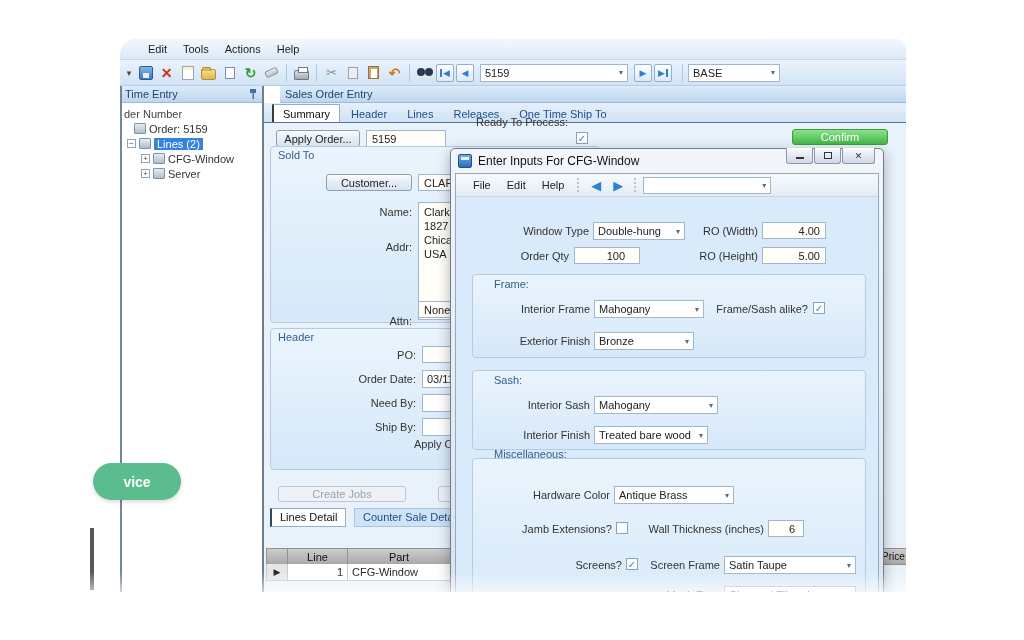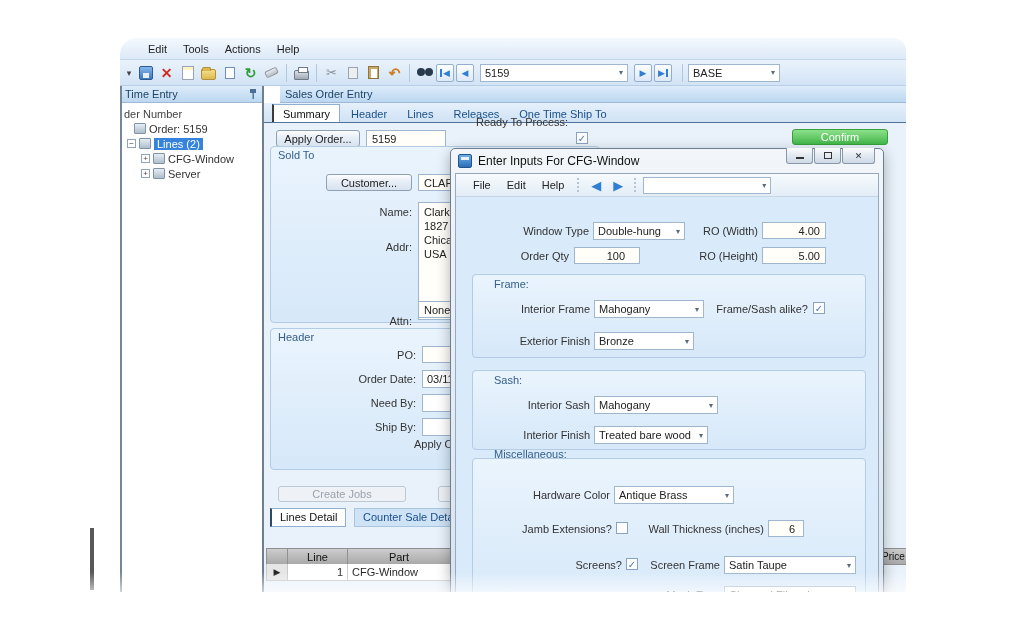--- a/index.html
+++ b/index.html
@@ -406,17 +406,18 @@
           <span class="arr">▾</span>
       </div>
       <div class="abs lbl" style="left:176px; top:415px; width:88px;">Mesh Type</div>
       <div class="abs combo" style="left:268px; top:412px; width:132px;">
         <span>Charcoal Fiberglass</span>
           <span class="arr">▾</span>
       </div>
     </div>
   </div>
 
+  <div class="abs" id="pill">vice</div>
   <div class="abs" id="darkedge"></div>
 
   <div class="abs" id="shadowline"></div>
   <div class="abs" id="fade"></div>
 </div>
 
 </body></html>

